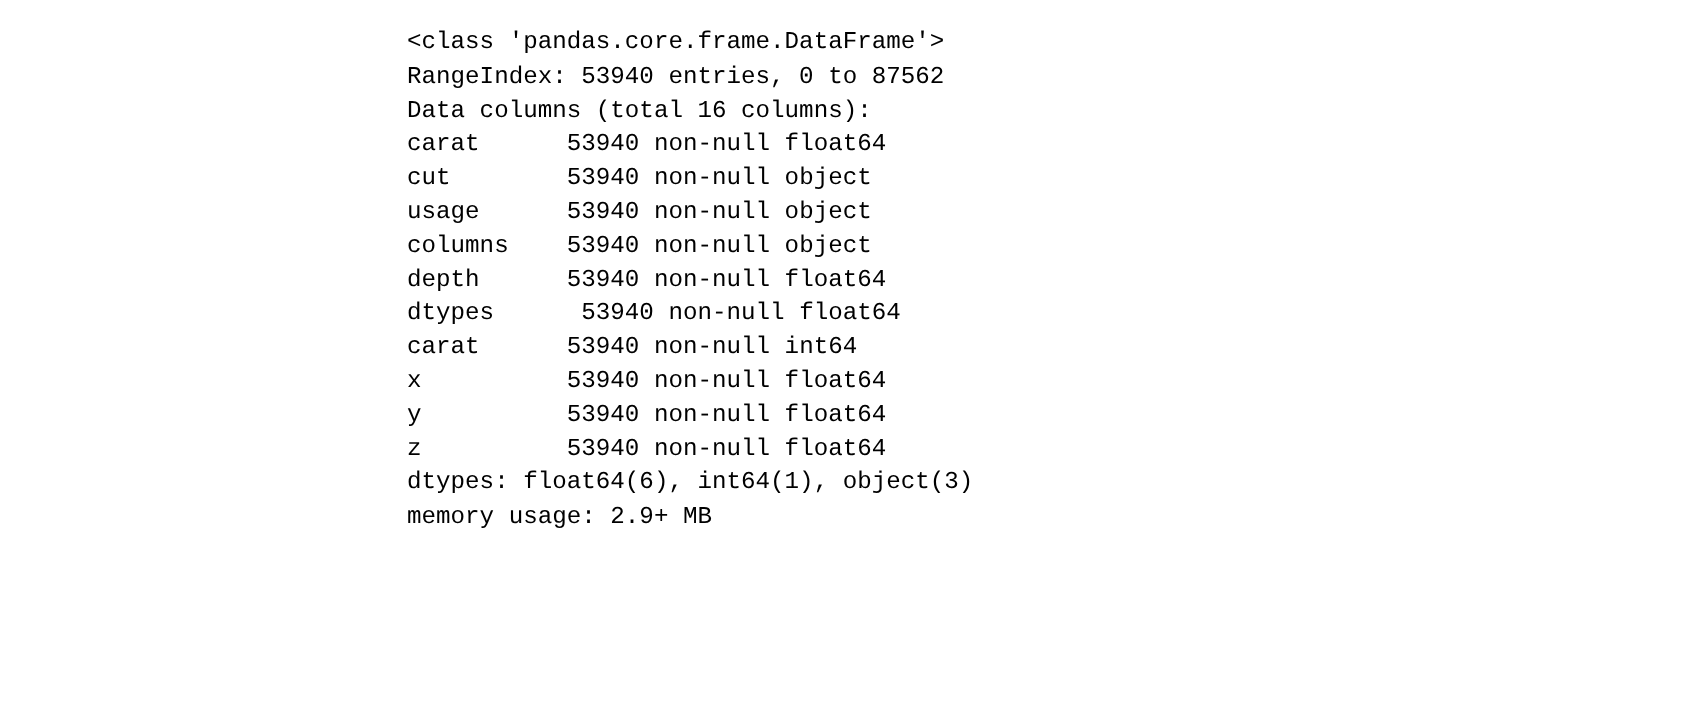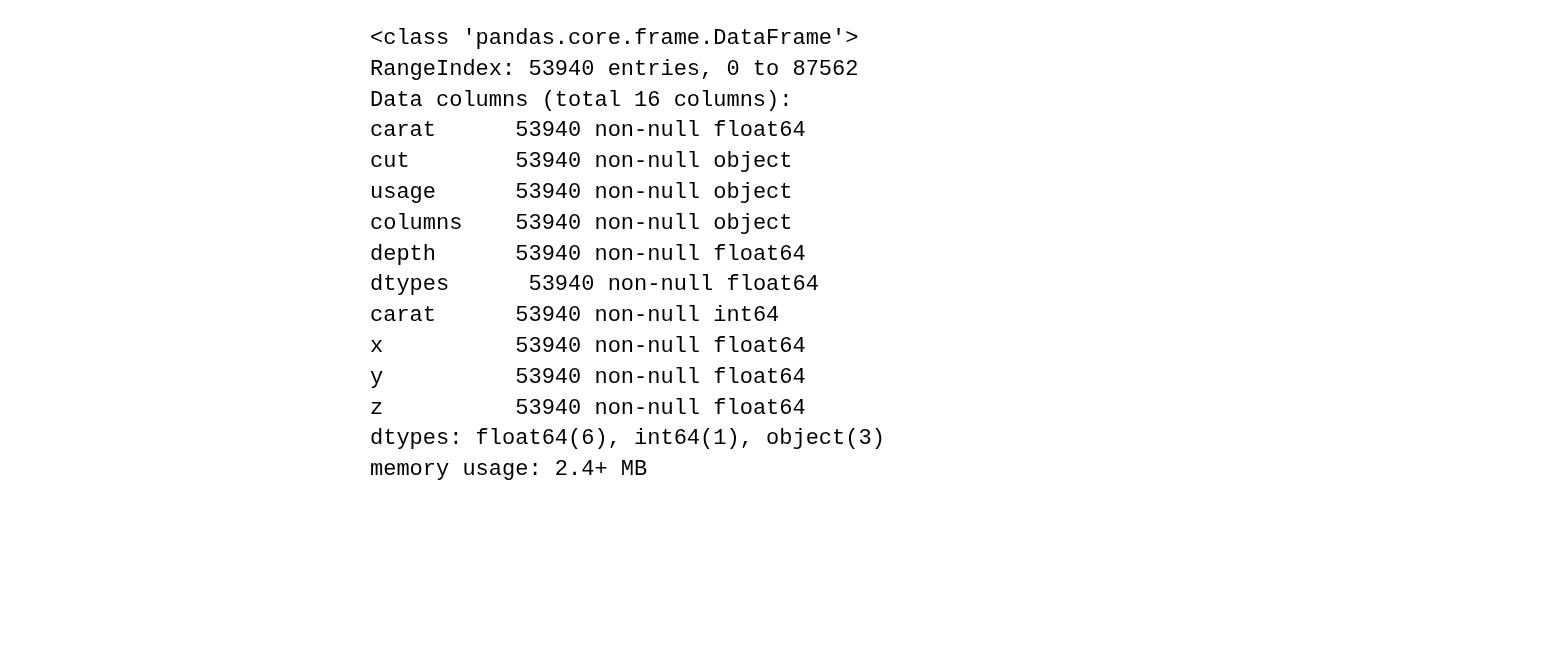--- a/index.html
+++ b/index.html
@@ -26,13 +26,13 @@
 <span><span>cut        </span><span>53940</span> non-null <span>object</span></span>
 <span><span>usage      </span><span>53940</span> non-null <span>object</span></span>
 <span><span>columns    </span><span>53940</span> non-null <span>object</span></span>
 <span><span>depth      </span><span>53940</span> non-null <span>float64</span></span>
 <span><span>dtypes      </span><span>53940</span> non-null <span>float64</span></span>
 <span><span>carat      </span><span>53940</span> non-null <span>int64</span></span>
 <span><span>x          </span><span>53940</span> non-null <span>float64</span></span>
 <span><span>y          </span><span>53940</span> non-null <span>float64</span></span>
 <span><span>z          </span><span>53940</span> non-null <span>float64</span></span>
 <span>dtypes: float64(6), int64(1), object(3)</span>
-<span>memory usage: 2.4+ MB</span></div>
+<span>memory usage: 2.9+ MB</span></div>
 
 </body></html>

